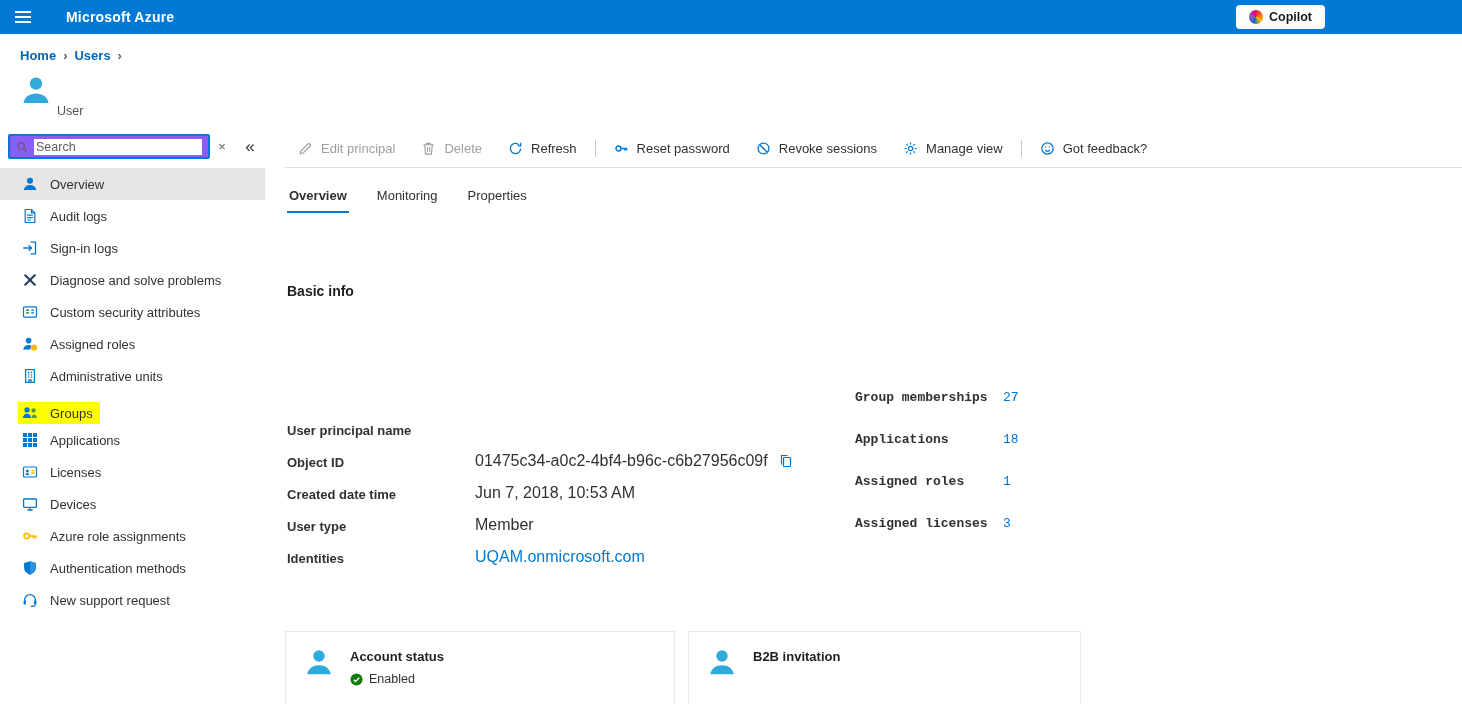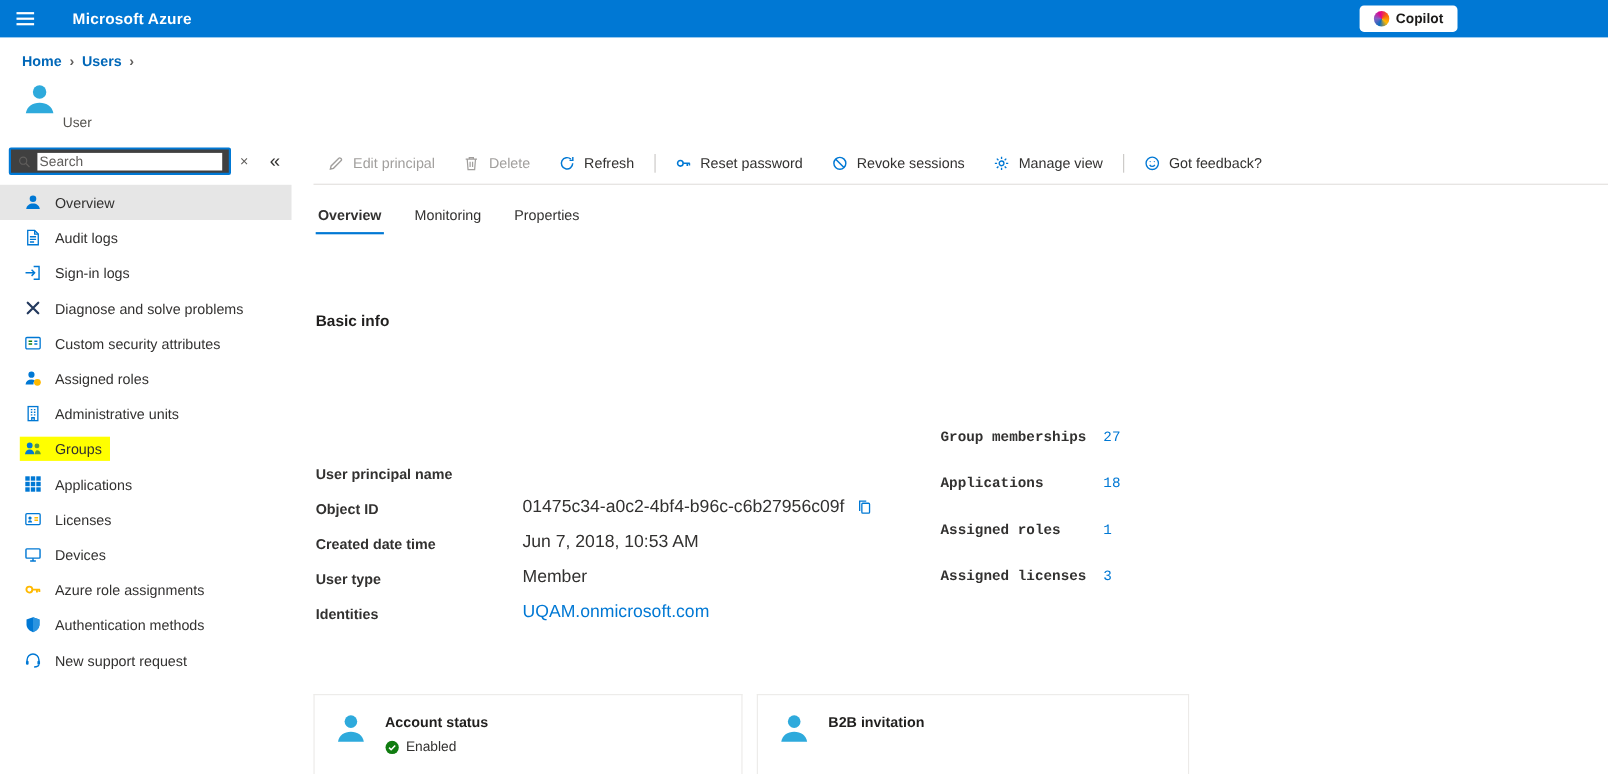--- a/index.html
+++ b/index.html
@@ -22,32 +22,32 @@
   
   .breadcrumb { position:absolute; top:48px; left:20px; font-size:13px; color:#605e5c; display:flex; align-items:center; gap:7px;font-weight:bold; }
   .breadcrumb a { color:#0067b8; text-decoration:none; cursor:pointer; }
   .crumb-chev::before { content:"›"; color:#605e5c; font-size:13px; }
   .entity-avatar { position:absolute; left:20px; top:74px; width:32px; height:32px; }
   .entity-avatar svg { width:32px; height:32px; }
   .entity-type { position:absolute; left:57px; top:104px; font-size:12.5px; color:#55534f; }
 
   
   .sidebar { position:absolute; top:130px; left:0; width:265px; bottom:0; background:#fff; }
-  .sb-search { position:absolute; left:8px; top:4px; width:202px; height:25px; border:2px solid #0078d4; border-radius:2px; display:flex; align-items:center; padding:0 6px; gap:6px; background:#404040; }
+  .sb-search { position:absolute; left:8px; top:4px; width:202px; height:25px; border:2px solid #0078d4; border-radius:2px; display:flex; align-items:center; padding:0 6px; gap:6px; background:#8b5cf6; }
   .sb-search svg { width:12px; height:12px; flex:0 0 12px; }
   .sb-search input { flex:1; min-width:0; border:none; outline:none; font-size:12.5px; font-family:inherit; color:#323130; }
   .sb-search input::placeholder { color:#605e5c; opacity:1; }
   .sb-clear { position:absolute; left:212px; top:7px; width:20px; height:20px; border:none; background:none; color:#605e5c; font-size:13px; cursor:pointer; line-height:18px; }
   .sb-collapse { position:absolute; left:238px; top:4px; width:24px; height:25px; border:none; background:none; color:#323130; font-size:17px; cursor:pointer; line-height:22px; }
   .nav-list { position:absolute; top:38px; left:0; right:0; margin:0; padding:0; list-style:none; }
   .nav-item { height:32px; display:flex; align-items:center; padding-left:22px; gap:12px; font-size:13px; cursor:pointer; color:#323130; }
   .nav-item.selected { background:#e6e6e6; }
   .nav-item .ic { width:16px; height:16px; flex:0 0 16px; display:flex; }
   .nav-item .ic svg { width:16px; height:16px; }
-  .nav-item-groups { padding-left:18px; }
+  .nav-item-groups { padding-left:18px;align-items:flex-end; }
   .hl { background:#ffff00; display:flex; align-items:center; gap:12px; padding:3px 7px 3px 4px; }
 
   
   .toolbar { position:absolute; left:285px; top:133px; height:30px; display:flex; align-items:center; }
   .tbtn { display:flex; align-items:center; gap:8px; border:none; background:none; font-size:13px; color:#323130; font-family:inherit; cursor:pointer; padding:0 13px; height:30px; white-space:nowrap; }
   .tbtn.disabled { color:#a19f9d; cursor:default; }
   .tbtn svg { width:15px; height:15px; }
   .tsep { width:1px; height:17px; background:#c8c6c4; margin:0 5px; }
   .main-divider { position:absolute; left:285px; right:0; top:167px; height:1px; background:#e1dfdd; }
 

